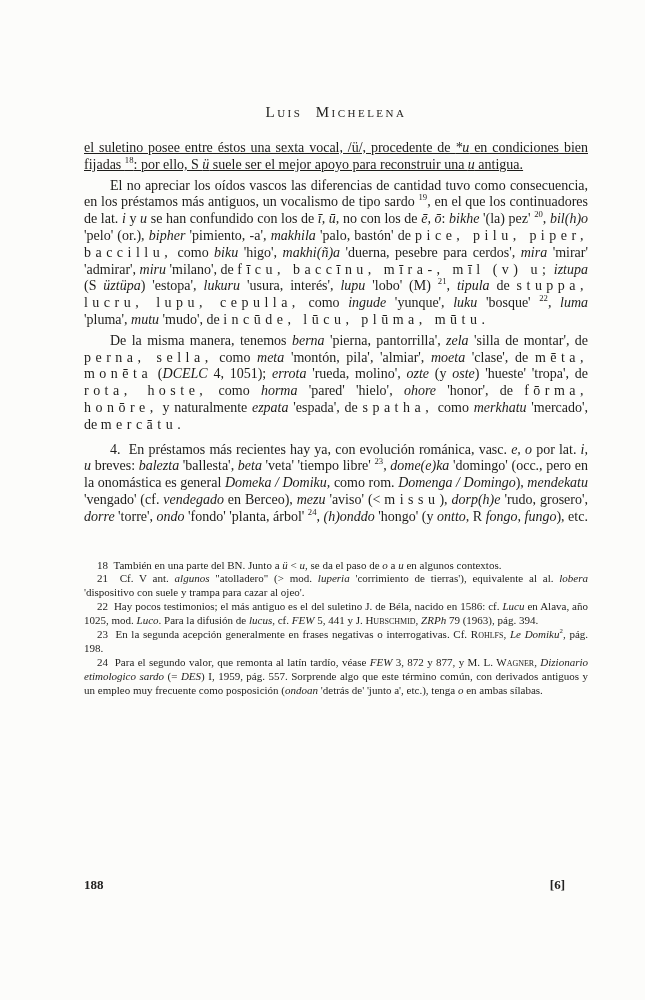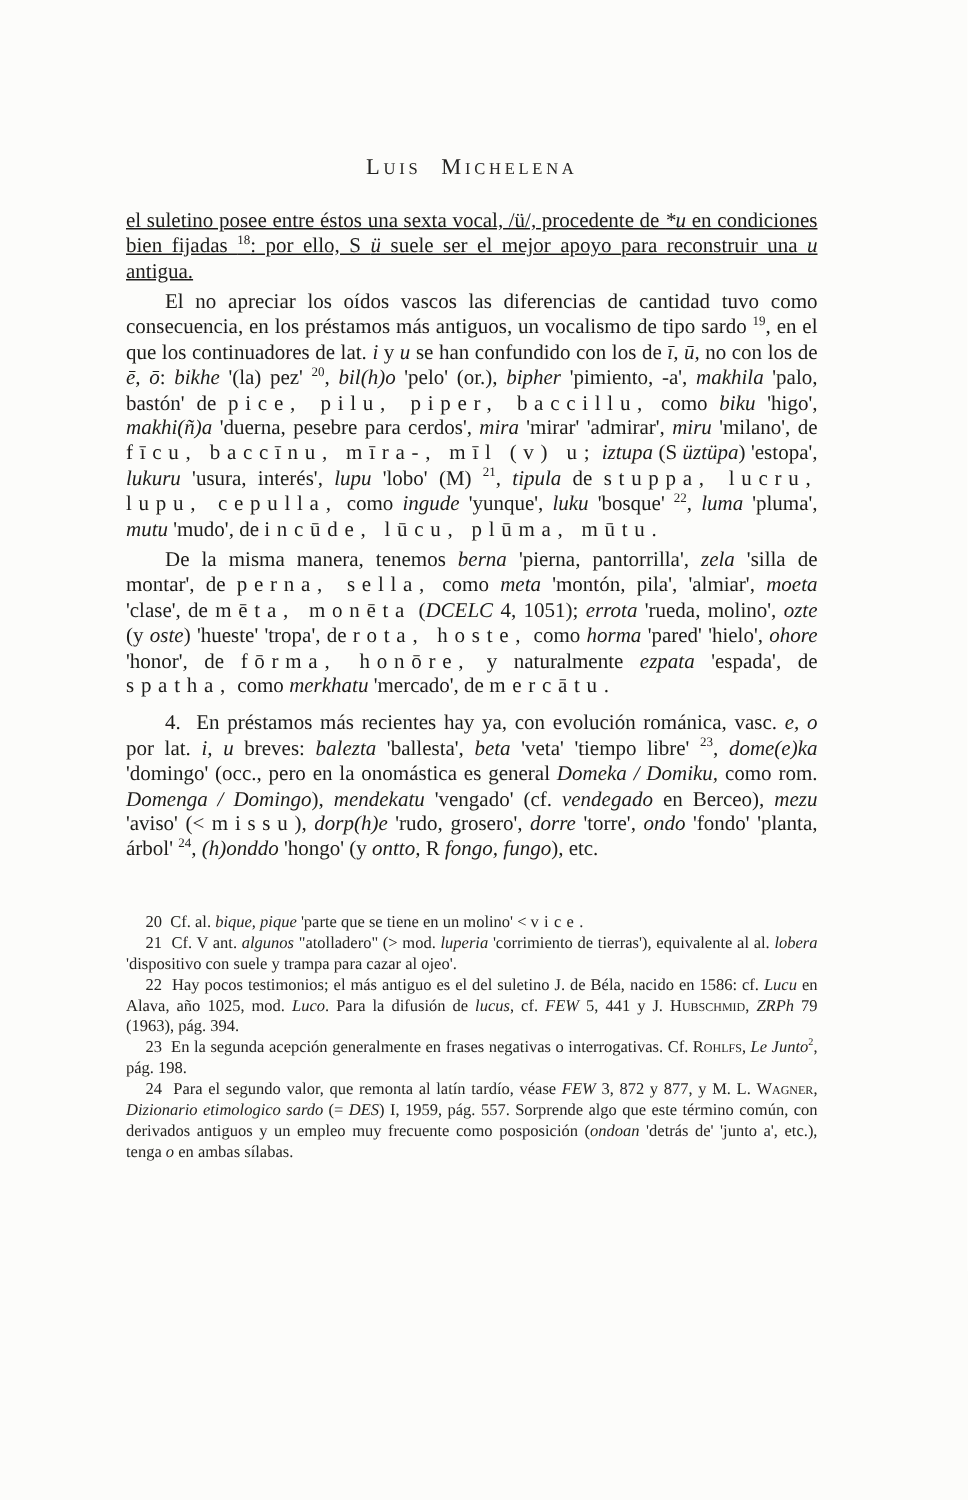--- a/index.html
+++ b/index.html
@@ -2,21 +2,21 @@
 <html><head>
 <meta charset="utf-8">
 <style>
   html, body { margin: 0; padding: 0; background: #ffffff; }
   .page {
     width: 645px;
     height: 1000px;
     background: #fcfcfa;
     position: relative;
     box-sizing: border-box;
-    padding: 104px 100px 0 84px;
+    padding: 104px 57px 0 84px;
     font-family: "Liberation Serif", "DejaVu Serif", serif;
     color: #1d1c1a;
     overflow: hidden;
   }
   .running-header {
     text-align: center;
     font-variant: small-caps;
     font-size: 15px;
     letter-spacing: 2.5px;
     word-spacing: 7px;
@@ -70,21 +70,25 @@
   <div class="running-header">Luis Michelena</div>
 
   <div class="body-text">
     <p class="para noindent"><span class="seg-n">el suletino posee entre éstos una sexta vocal, /ü/, procedente de </span><span class="seg-i">*u</span><span class="seg-n"> en condiciones bien fijadas </span><sup class="seg-sup">18</sup><span class="seg-n">: por ello, S </span><span class="seg-i">ü</span><span class="seg-n"> suele ser el mejor apoyo para reconstruir una </span><span class="seg-i">u</span><span class="seg-n"> antigua.</span></p>
     <p class="para"><span class="seg-n">El no apreciar los oídos vascos las diferencias de cantidad tuvo como consecuencia, en los préstamos más antiguos, un vocalismo de tipo sardo </span><sup class="seg-sup">19</sup><span class="seg-n">, en el que los continuadores de lat. </span><span class="seg-i">i</span><span class="seg-n"> y </span><span class="seg-i">u</span><span class="seg-n"> se han confundido con los de </span><span class="seg-i">ī, ū,</span><span class="seg-n"> no con los de </span><span class="seg-i">ē, ō</span><span class="seg-n">: </span><span class="seg-i">bikhe</span><span class="seg-n"> '(la) pez' </span><sup class="seg-sup">20</sup><span class="seg-n">, </span><span class="seg-i">bil(h)o</span><span class="seg-n"> 'pelo' (or.), </span><span class="seg-i">bipher</span><span class="seg-n"> 'pimiento, -a', </span><span class="seg-i">makhila</span><span class="seg-n"> 'palo, bastón' de </span><span class="seg-sp">pice, pilu, piper, baccillu,</span><span class="seg-n"> como </span><span class="seg-i">biku</span><span class="seg-n"> 'higo', </span><span class="seg-i">makhi(ñ)a</span><span class="seg-n"> 'duerna, pesebre para cerdos', </span><span class="seg-i">mira</span><span class="seg-n"> 'mirar' 'admirar', </span><span class="seg-i">miru</span><span class="seg-n"> 'milano', de </span><span class="seg-sp">fīcu, baccīnu, mīra-, mīl (v) u;</span><span class="seg-n"> </span><span class="seg-i">iztupa</span><span class="seg-n"> (S </span><span class="seg-i">üztüpa</span><span class="seg-n">) 'estopa', </span><span class="seg-i">lukuru</span><span class="seg-n"> 'usura, interés', </span><span class="seg-i">lupu</span><span class="seg-n"> 'lobo' (M) </span><sup class="seg-sup">21</sup><span class="seg-n">, </span><span class="seg-i">tipula</span><span class="seg-n"> de </span><span class="seg-sp">stuppa, lucru, lupu, cepulla,</span><span class="seg-n"> como </span><span class="seg-i">ingude</span><span class="seg-n"> 'yunque', </span><span class="seg-i">luku</span><span class="seg-n"> 'bosque' </span><sup class="seg-sup">22</sup><span class="seg-n">, </span><span class="seg-i">luma</span><span class="seg-n"> 'pluma', </span><span class="seg-i">mutu</span><span class="seg-n"> 'mudo', de </span><span class="seg-sp">incūde, lūcu, plūma, mūtu.</span></p>
     <p class="para"><span class="seg-n">De la misma manera, tenemos </span><span class="seg-i">berna</span><span class="seg-n"> 'pierna, pantorrilla', </span><span class="seg-i">zela</span><span class="seg-n"> 'silla de montar', de </span><span class="seg-sp">perna, sella,</span><span class="seg-n"> como </span><span class="seg-i">meta</span><span class="seg-n"> 'montón, pila', 'almiar', </span><span class="seg-i">moeta</span><span class="seg-n"> 'clase', de </span><span class="seg-sp">mēta, monēta</span><span class="seg-n"> (</span><span class="seg-i">DCELC</span><span class="seg-n"> 4, 1051); </span><span class="seg-i">errota</span><span class="seg-n"> 'rueda, molino', </span><span class="seg-i">ozte</span><span class="seg-n"> (y </span><span class="seg-i">oste</span><span class="seg-n">) 'hueste' 'tropa', de </span><span class="seg-sp">rota, hoste,</span><span class="seg-n"> como </span><span class="seg-i">horma</span><span class="seg-n"> 'pared' 'hielo', </span><span class="seg-i">ohore</span><span class="seg-n"> 'honor', de </span><span class="seg-sp">fōrma, honōre,</span><span class="seg-n"> y naturalmente </span><span class="seg-i">ezpata</span><span class="seg-n"> 'espada', de </span><span class="seg-sp">spatha,</span><span class="seg-n"> como </span><span class="seg-i">merkhatu</span><span class="seg-n"> 'mercado', de </span><span class="seg-sp">mercātu.</span></p>
     <p class="para numbered"><span class="seg-n">4.&nbsp;&nbsp;En préstamos más recientes hay ya, con evolución románica, vasc. </span><span class="seg-i">e, o</span><span class="seg-n"> por lat. </span><span class="seg-i">i, u</span><span class="seg-n"> breves: </span><span class="seg-i">balezta</span><span class="seg-n"> 'ballesta', </span><span class="seg-i">beta</span><span class="seg-n"> 'veta' 'tiempo libre' </span><sup class="seg-sup">23</sup><span class="seg-n">, </span><span class="seg-i">dome(e)ka</span><span class="seg-n"> 'domingo' (occ., pero en la onomástica es general </span><span class="seg-i">Domeka / Domiku,</span><span class="seg-n"> como rom. </span><span class="seg-i">Domenga / Domingo</span><span class="seg-n">), </span><span class="seg-i">mendekatu</span><span class="seg-n"> 'vengado' (cf. </span><span class="seg-i">vendegado</span><span class="seg-n"> en Berceo), </span><span class="seg-i">mezu</span><span class="seg-n"> 'aviso' (&lt; </span><span class="seg-sp">missu</span><span class="seg-n">), </span><span class="seg-i">dorp(h)e</span><span class="seg-n"> 'rudo, grosero', </span><span class="seg-i">dorre</span><span class="seg-n"> 'torre', </span><span class="seg-i">ondo</span><span class="seg-n"> 'fondo' 'planta, árbol' </span><sup class="seg-sup">24</sup><span class="seg-n">, </span><span class="seg-i">(h)onddo</span><span class="seg-n"> 'hongo' (y </span><span class="seg-i">ontto,</span><span class="seg-n"> R </span><span class="seg-i">fongo, fungo</span><span class="seg-n">), etc.</span></p>
   </div>
 
   <div class="footnotes">
-    <p class="fn"><span class="seg-n">20&nbsp;&nbsp;Cf. al. </span><span class="seg-i">bique, pique</span><span class="seg-n"> 'parte que se tiene en un molino' &lt; </span><span class="seg-sp">vice.</span></p>
+    <p class="fn"><span class="seg-n">18&nbsp;&nbsp;También en una parte del BN. Junto a </span><span class="seg-i">ü</span><span class="seg-n"> &lt; </span><span class="seg-i">u</span><span class="seg-n">, se da el paso de </span><span class="seg-i">o</span><span class="seg-n"> a </span><span class="seg-i">u</span><span class="seg-n"> en algunos contextos.</span></p>
     <p class="fn"><span class="seg-n">21&nbsp;&nbsp;Cf. V ant. </span><span class="seg-i">algunos</span><span class="seg-n"> "atolladero" (&gt; mod. </span><span class="seg-i">luperia</span><span class="seg-n"> 'corrimiento de tierras'), equivalente al al. </span><span class="seg-i">lobera</span><span class="seg-n"> 'dispositivo con suele y trampa para cazar al ojeo'.</span></p>
     <p class="fn"><span class="seg-n">22&nbsp;&nbsp;Hay pocos testimonios; el más antiguo es el del suletino J. de Béla, nacido en 1586: cf. </span><span class="seg-i">Lucu</span><span class="seg-n"> en Alava, año 1025, mod. </span><span class="seg-i">Luco</span><span class="seg-n">. Para la difusión de </span><span class="seg-i">lucus</span><span class="seg-n">, cf. </span><span class="seg-i">FEW</span><span class="seg-n"> 5, 441 y J. </span><span class="seg-sc">Hubschmid</span><span class="seg-n">, </span><span class="seg-i">ZRPh</span><span class="seg-n"> 79 (1963), pág. 394.</span></p>
-    <p class="fn"><span class="seg-n">23&nbsp;&nbsp;En la segunda acepción generalmente en frases negativas o interrogativas. Cf. </span><span class="seg-sc">Rohlfs</span><span class="seg-n">, </span><span class="seg-i">Le Junto</span><sup class="seg-sup">2</sup><span class="seg-n">, pág. 198.</span></p>
+    <p class="fn"><span class="seg-n">23&nbsp;&nbsp;En la segunda acepción generalmente en frases negativas o interrogativas. Cf. </span><span class="seg-sc">Rohlfs</span><span class="seg-n">, </span><span class="seg-i">Le Domiku</span><sup class="seg-sup">2</sup><span class="seg-n">, pág. 198.</span></p>
     <p class="fn"><span class="seg-n">24&nbsp;&nbsp;Para el segundo valor, que remonta al latín tardío, véase </span><span class="seg-i">FEW</span><span class="seg-n"> 3, 872 y 877, y M. L. </span><span class="seg-sc">Wagner</span><span class="seg-n">, </span><span class="seg-i">Dizionario etimologico sardo</span><span class="seg-n"> (= </span><span class="seg-i">DES</span><span class="seg-n">) I, 1959, pág. 557. Sorprende algo que este término común, con derivados antiguos y un empleo muy frecuente como posposición (</span><span class="seg-i">ondoan</span><span class="seg-n"> 'detrás de' 'junto a', etc.), tenga </span><span class="seg-i">o</span><span class="seg-n"> en ambas sílabas.</span></p>
   </div>
 
+  <div class="page-footer">
+    <span>188</span>
+    <span>[6]</span>
+  </div>
 
 </div>
 
 </body></html>

